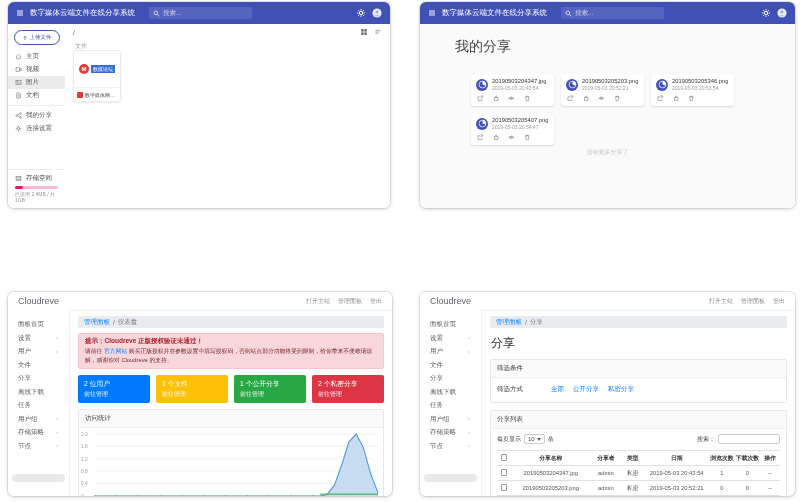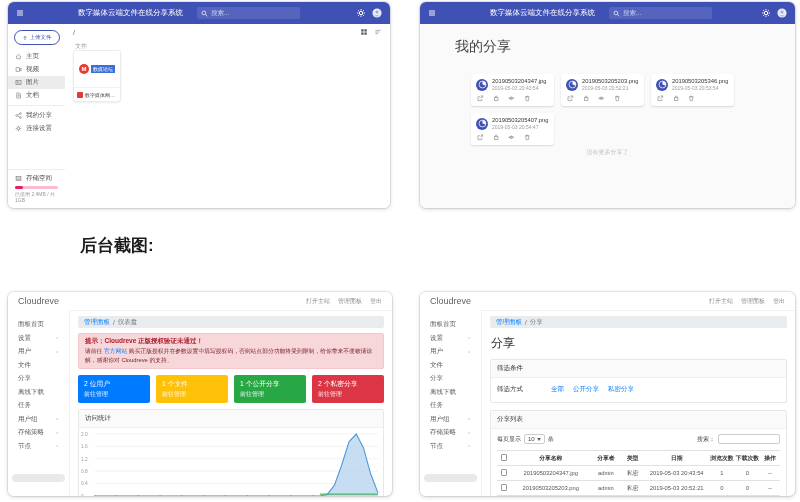--- a/index.html
+++ b/index.html
@@ -9,21 +9,21 @@
         box-shadow:0 1px 4px rgba(0,0,0,.18),0 0 0 1px #ececec;}
   #shot-files{left:8px;top:2px;width:382px;height:206px;}
   #shot-shares{left:420px;top:2px;width:375px;height:206px;}
   #shot-admin-dash{left:8px;top:292px;width:384px;height:204px;}
   #shot-admin-shares{left:420px;top:292px;width:375px;height:204px;}
   .page-heading{position:absolute;left:80px;top:234px;font-size:17px;font-weight:bold;color:#1c1c1c;}
 
   
   .mhead{height:22px;background:#3f51b5;display:flex;align-items:center;padding:0 8px;gap:6px;}
   .mhead .i{color:#fff;}
-  .mtitle{color:#fff;font-size:7.5px;white-space:nowrap;margin-left:48px;}
+  .mtitle{color:#fff;font-size:7.5px;white-space:nowrap;}
   .msearch{background:#5565be;border-radius:2px;height:12px;width:95px;display:flex;
            align-items:center;padding:0 4px;gap:3px;color:#c9cfee;font-size:6.5px;margin-left:8px;}
   .mspace{margin-left:auto;display:flex;align-items:center;gap:6px;}
   .i{display:inline-block;width:8px;height:8px;line-height:0;flex:none;}
   .i svg{width:100%;height:100%;display:block;}
   .i-lg{width:10px;height:10px;}
   .i-sm{width:7px;height:7px;}
 
   
   .fside{position:absolute;left:0;top:22px;bottom:0;width:57px;background:#fff;border-right:1px solid #ededed;}
@@ -532,21 +532,20 @@
                 </svg>
               </span>
             </div>
           </div>
 
       </div>
       <div class="send">没有更多分享了</div>
     </div>
   </div>
 
-  <div class="page-heading">后台截图:</div>
 
   <div class="shot" id="shot-admin-dash">
     <div class="atop">
       <span class="alogo">Cloudreve</span>
       <span class="alinks">
 
           <span>打开主站</span>
 
           <span>管理面板</span>
 

